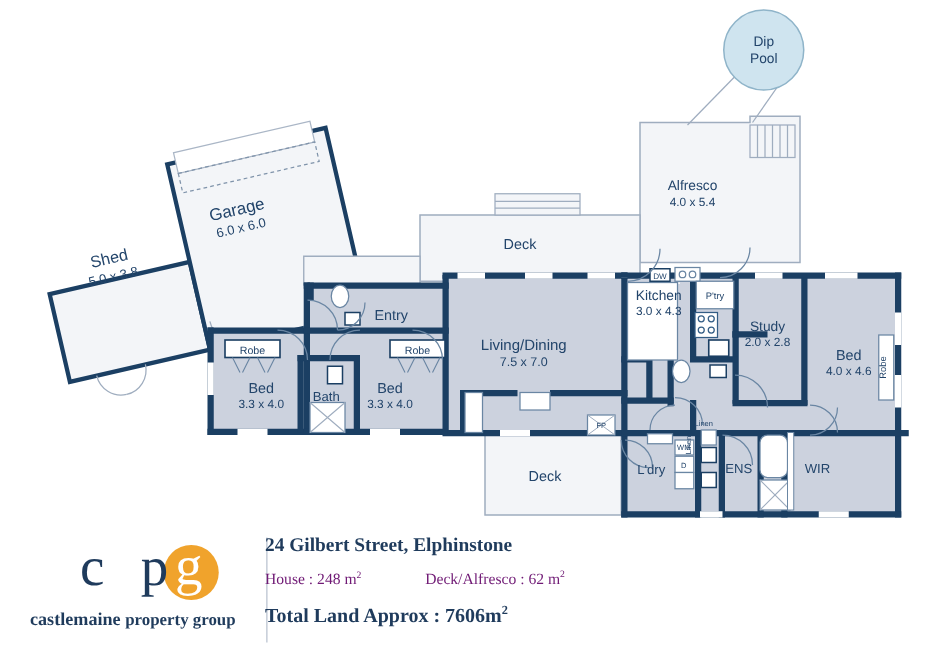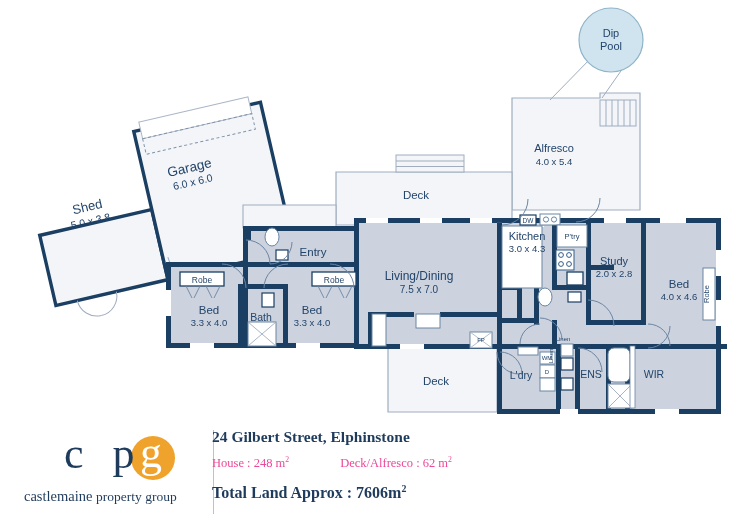--- a/index.html
+++ b/index.html
@@ -26,31 +26,31 @@
   .logo-g{
     position:absolute;left:122px;top:5px;
     font-family:"Liberation Serif", serif;
     font-size:44px;color:#ffffff;line-height:1;
   }
   .logo-sub{
     position:absolute;left:6px;top:62px;width:200px;
     font-family:"Liberation Serif", serif;
     font-size:14.5px;color:#1f3b5c;white-space:nowrap;
   }
-  .logo-sub b{font-weight:normal;}
-  .logo-sub span{font-weight:normal;font-size:13.5px;}
+  .logo-sub b{font-weight:bold;}
+  .logo-sub span{font-weight:bold;font-size:13.5px;}
   #divider{position:absolute;left:213px;top:12px;width:1px;height:84px;background:#b9c2cf;}
 
   #details{position:absolute;left:212px;top:10px;width:300px;}
   #addr{
     font-family:"Liberation Serif", serif;
     font-weight:bold;font-size:15.5px;color:#1f3b5c;margin:0 0 9px 0;
     white-space:nowrap;
   }
-  .measrow{font-family:"Liberation Serif", serif;font-size:12.5px;color:#ec4899;margin-bottom:12px;white-space:nowrap;}
+  .measrow{font-family:"Liberation Serif", serif;font-size:12.5px;color:#701a75;margin-bottom:12px;white-space:nowrap;}
   .measrow .m1{display:inline-block;width:125px;}
   .total{font-family:"Liberation Serif", serif;font-weight:bold;font-size:16px;color:#1f3b5c;margin-bottom:11px;white-space:nowrap;}
   .disclaim{font-family:"Liberation Serif", serif;font-size:7.5px;color:#5d7896;letter-spacing:.35px;white-space:nowrap;}
   sup{font-size:.62em;vertical-align:super;}
 </style>
 </head>
 <body>
 
 <svg id="plan" viewBox="0 0 750 531">
 

